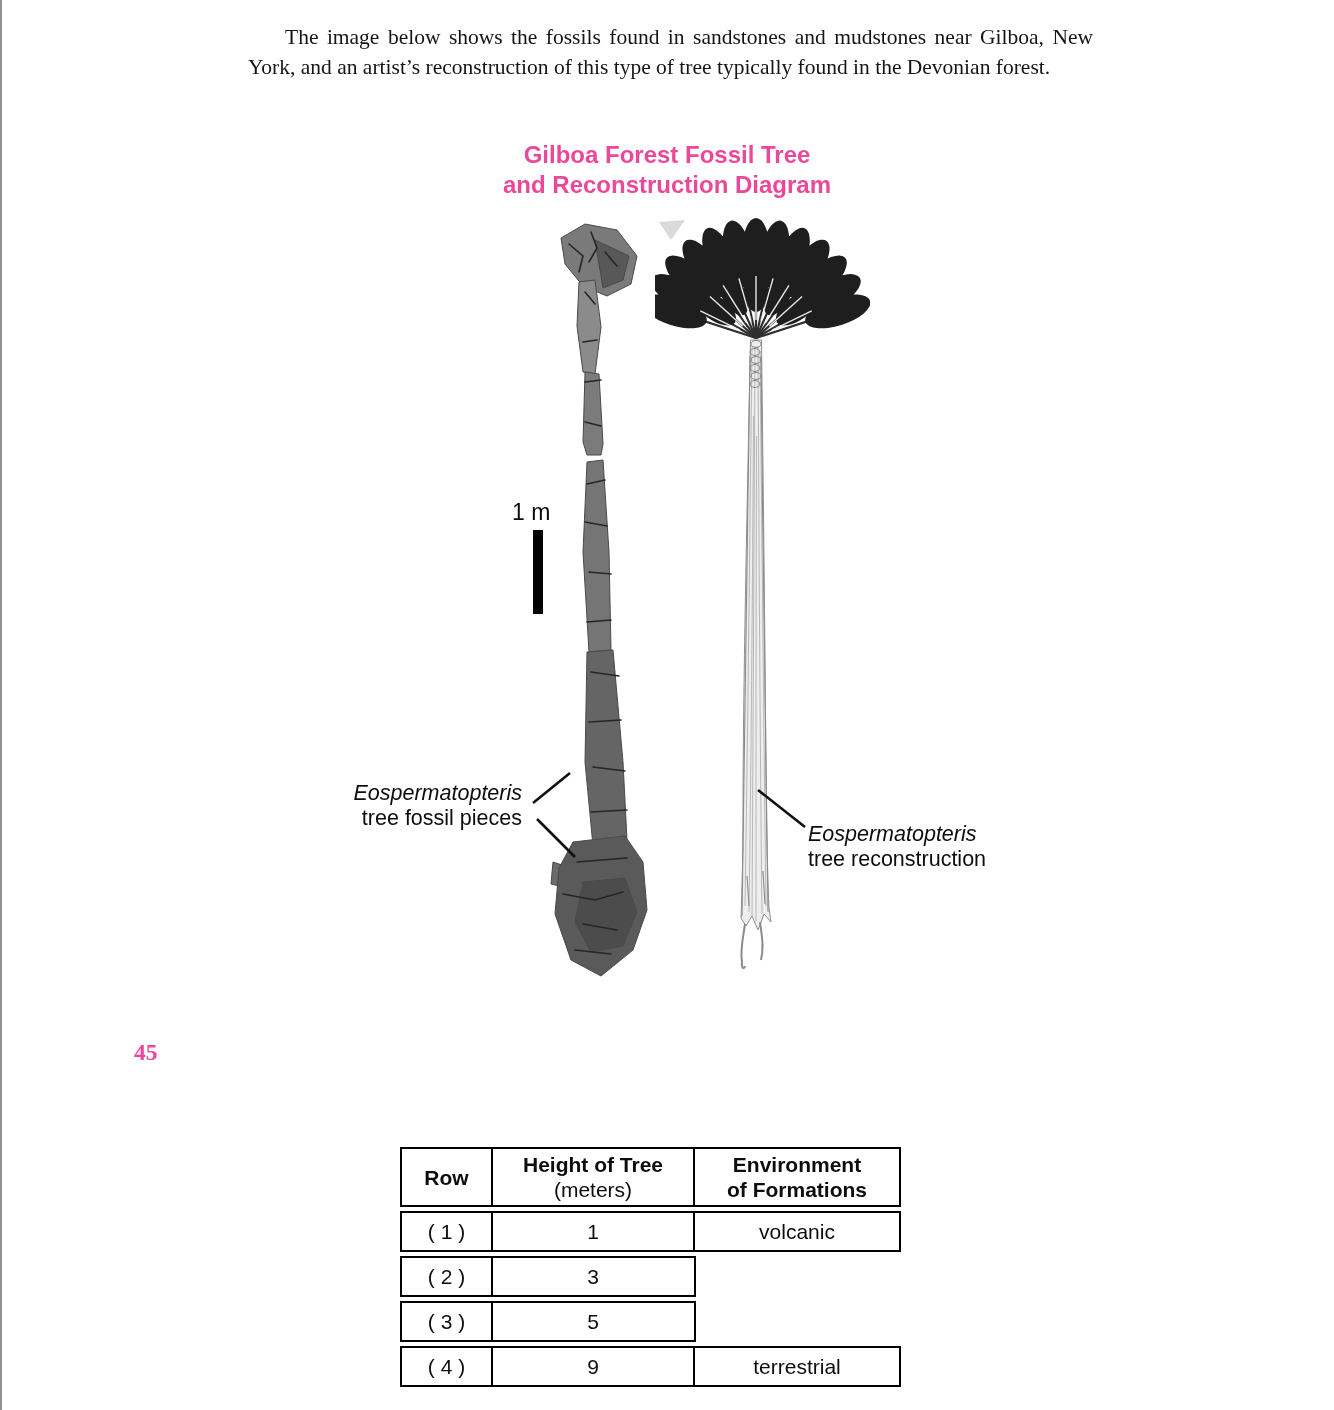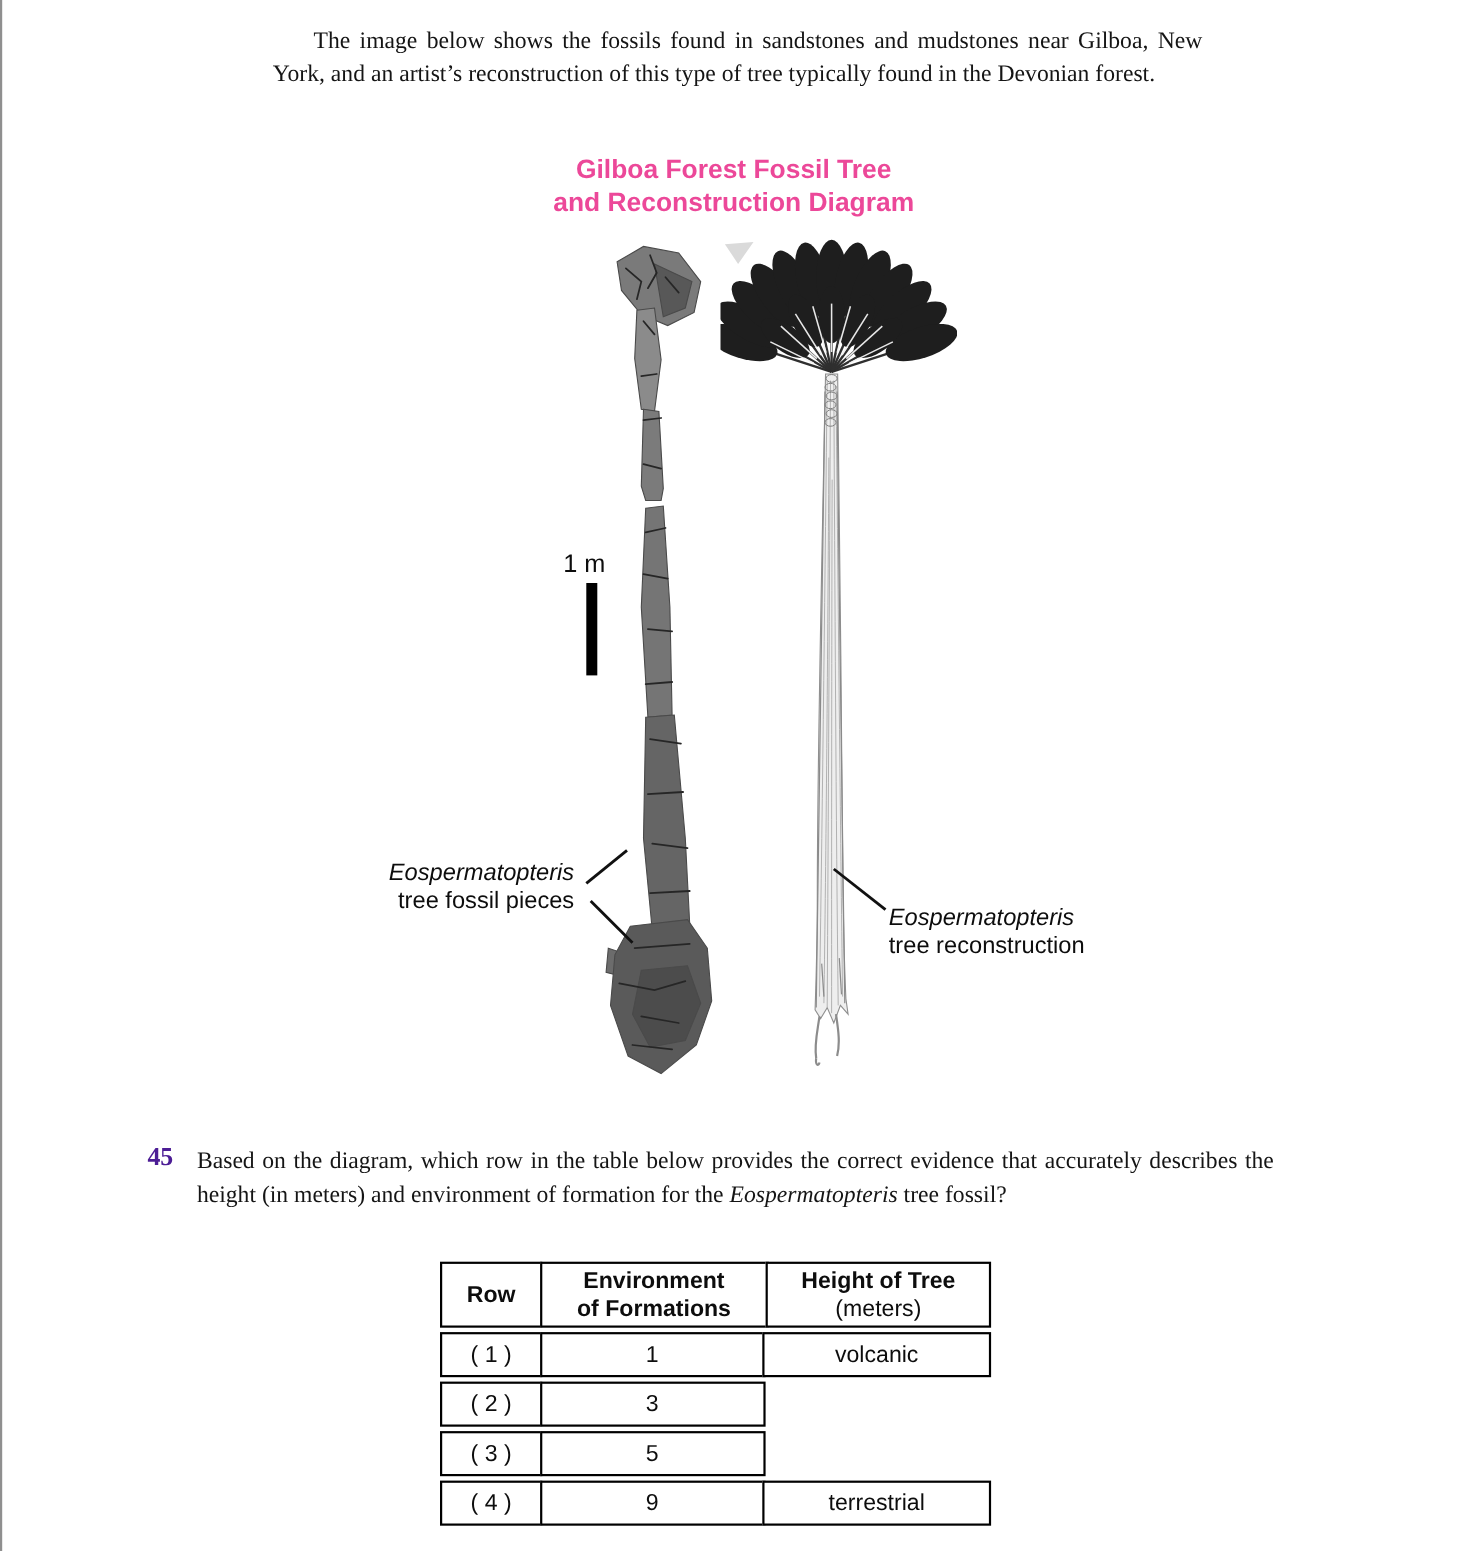--- a/index.html
+++ b/index.html
@@ -69,21 +69,21 @@
   .leader-overlay {
     position: absolute; left: 0; top: 0;
     width: 1334px; height: 1410px;
     pointer-events: none;
   }
   .question-number {
     position: absolute;
     left: 134px; top: 1039px;
     font-weight: bold;
     font-size: 23.5px;
-    color: #4c1d95;
+    color: #ec4899;
   }
   .question-text {
     position: absolute;
     left: 179px; top: 1040px;
     width: 979px;
     font-size: 21.5px;
     line-height: 31px;
     text-align: justify;
     color: #151515;
   }
@@ -260,37 +260,34 @@
   </div>
 
   <svg class="leader-overlay" width="1334" height="1410" viewBox="0 0 1334 1410">
     <line x1="533" y1="803" x2="570" y2="773" stroke="#111" stroke-width="2.6"></line>
     <line x1="537" y1="819" x2="575" y2="857" stroke="#111" stroke-width="2.6"></line>
     <line x1="758" y1="790" x2="805" y2="827" stroke="#111" stroke-width="2.6"></line>
   </svg>
 
   <div class="question-number">45</div>
 
-  <div class="question-text">
-    <span>Based on the diagram, which row in the table below provides the correct evidence that accurately describes the height (in meters) and environment of formation for the </span><span class="species-inline">Eospermatopteris</span><span> tree fossil?</span>
-  </div>
 
   <div class="answer-table">
     <div class="trow">
       <div class="tcell hcell col-row">
         <span>Row</span>
+      </div>
+      <div class="tcell hcell col-height">
+        <span>Height of Tree</span>
+        <span class="subtle">(meters)</span>
       </div>
       <div class="tcell hcell col-env">
         <span>Environment</span>
         <span>of Formations</span>
       </div>
-      <div class="tcell hcell col-height">
-        <span>Height of Tree</span>
-        <span class="subtle">(meters)</span>
-      </div>
     </div>
 
     <div class="trow">
       <div class="tcell dcell col-row">( 1 )</div>
       <div class="tcell dcell col-height">1</div>
       <div class="tcell dcell col-env">volcanic</div>
     </div>
 
     <div class="trow">
       <div class="tcell dcell col-row">( 2 )</div>

